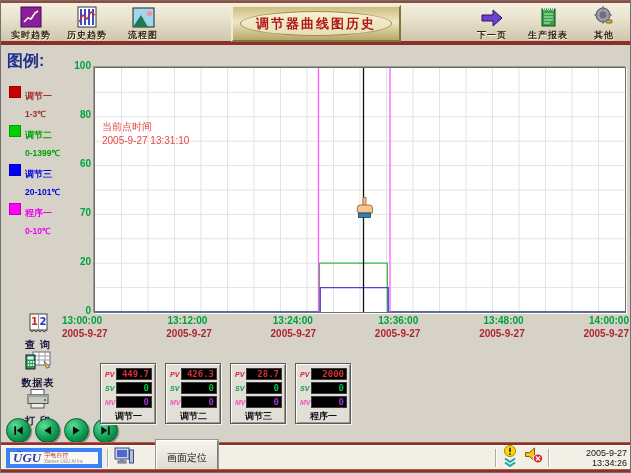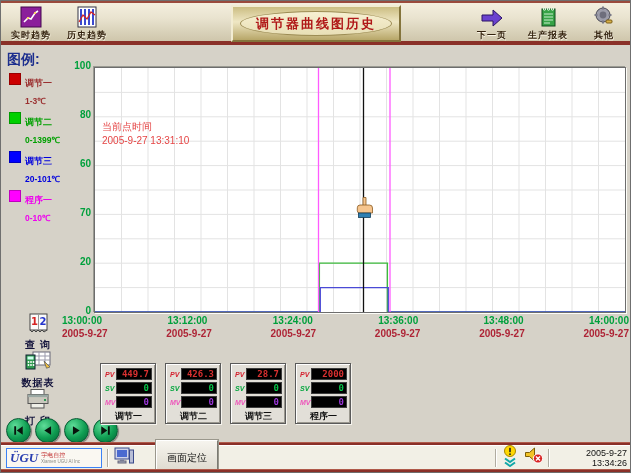--- a/index.html
+++ b/index.html
@@ -24,21 +24,21 @@
             background:linear-gradient(180deg,#cbbd82,#efe7c4 45%,#b7a668);
             border:2px solid; border-color:#f2ecd2 #84743c #84743c #f2ecd2; }
   .plaque-oval { position:absolute; left:7px; top:4px; right:7px; bottom:4px;
             border-radius:50%; background:linear-gradient(180deg,#f7f0d2,#e8dfb6);
             border:1px solid #9c8c54; display:flex; align-items:center; justify-content:center; }
   .plaque-text { font-family:"DejaVu Serif", serif; font-size:13px; font-weight:bold;
             color:#b01818; letter-spacing:2px; white-space:nowrap; }
 
   
   .legend { position:absolute; left:6px; top:50px; width:86px; }
-  .legend-title { font-size:14px; font-weight:bold; color:#1d2f8e; margin-bottom:3px; }
+  .legend-title { font-size:16px; font-weight:bold; color:#1d2f8e; margin-bottom:13px; }
   .legend-item { display:flex; margin-bottom:3px; }
   .lg-swatch { width:12px; height:12px; margin:1px 4px 0 2px; flex:none; border:1px solid rgba(0,0,0,.25); }
   .lg-label { font-size:9px; font-weight:bold; line-height:11px; white-space:nowrap; }
   .lg-range { font-size:8.5px; font-weight:bold; line-height:10px; white-space:nowrap; }
 
   
   .plot { position:absolute; left:93px; top:66px; width:532px; height:246px;
           background:#fff; border:1px solid #6d6d6d;
           box-shadow:-1px -1px 0 #9a9a92, 1px 1px 0 #fdfdf8; }
   .plot svg { position:absolute; left:0; top:0; }
@@ -80,21 +80,21 @@
 
   
   .sep1 { position:absolute; left:0; top:441px; width:631px; height:3px; background:#8a3028;
           border-top:1px solid #b05a4a; }
   .sep2 { position:absolute; left:0; top:468px; width:631px; height:3px; background:#8a3028;
           border-top:1px solid #b05a4a; }
   .statusbar { position:absolute; left:0; top:444px; width:631px; height:24px;
           background:#f2f0e6; border-top:1px solid #fff; display:flex; align-items:center;
           padding:0 5px; }
   .logo-box { display:flex; align-items:center; gap:3px; width:96px; height:20px;
-          background:#faf8f2; border:1px solid #3b82f6; padding:1px 3px; }
+          background:#faf8f2; border:4px solid #3b82f6; padding:1px 3px; }
   .logo-text { font-size:13px; font-weight:bold; font-style:italic; color:#2a3fb0;
           font-family:"Liberation Serif", serif; }
   .logo-sub { display:flex; flex-direction:column; line-height:6px; }
   .logo-sub .l1 { font-size:6px; color:#c03030; }
   .logo-sub .l2 { font-size:5px; color:#8a8a82; transform:scale(.9); transform-origin:left; }
   .sb-divider { width:2px; height:18px; border-left:1px solid #b0aca0; border-right:1px solid #fff;
           margin:0 5px; }
   .locate-btn { height:35px; padding:0 10px; font-size:10px; color:#111; cursor:pointer;
           background:linear-gradient(180deg,#f6f4ee,#dcd8cc);
           border:1px solid; border-color:#fff #7a7a72 #7a7a72 #fff; box-shadow:0 0 0 1px #9a978c;
@@ -129,20 +129,30 @@
           <svg width="22" height="22" viewBox="0 0 22 22">
               <rect x="2" y="1" width="18" height="20" fill="#fff" stroke="#334"></rect>
               <rect x="4" y="3" width="2" height="16" fill="#3a49cf"></rect>
               <rect x="8" y="3" width="2" height="16" fill="#3a49cf"></rect>
               <rect x="12" y="3" width="2" height="16" fill="#3a49cf"></rect>
               <rect x="16" y="3" width="2" height="16" fill="#3a49cf"></rect>
               <polyline points="3,16 7,9 11,13 15,6 19,9" stroke="#d42222" stroke-width="1.2" fill="none"></polyline>
             </svg>
         </span>
         <span class="tlabel">历史趋势</span>
+      </div>
+      <div class="tb-btn">
+        <span class="ticon icon">
+          <svg width="23" height="21" viewBox="0 0 23 21">
+              <rect x="1" y="1" width="21" height="19" fill="#9ed8ea" stroke="#223"></rect>
+              <path d="M1 20 L9 8 L16 20 Z" fill="#1f7a52"></path>
+              <circle cx="17.5" cy="6.5" r="2.6" fill="#ff8fa0"></circle>
+            </svg>
+        </span>
+        <span class="tlabel">流程图</span>
       </div>
     </div>
 
     <div class="plaque">
       <div class="plaque-oval">
         <span class="plaque-text">调节器曲线图历史</span>
       </div>
     </div>
 
     <div class="tb-group tb-right">

